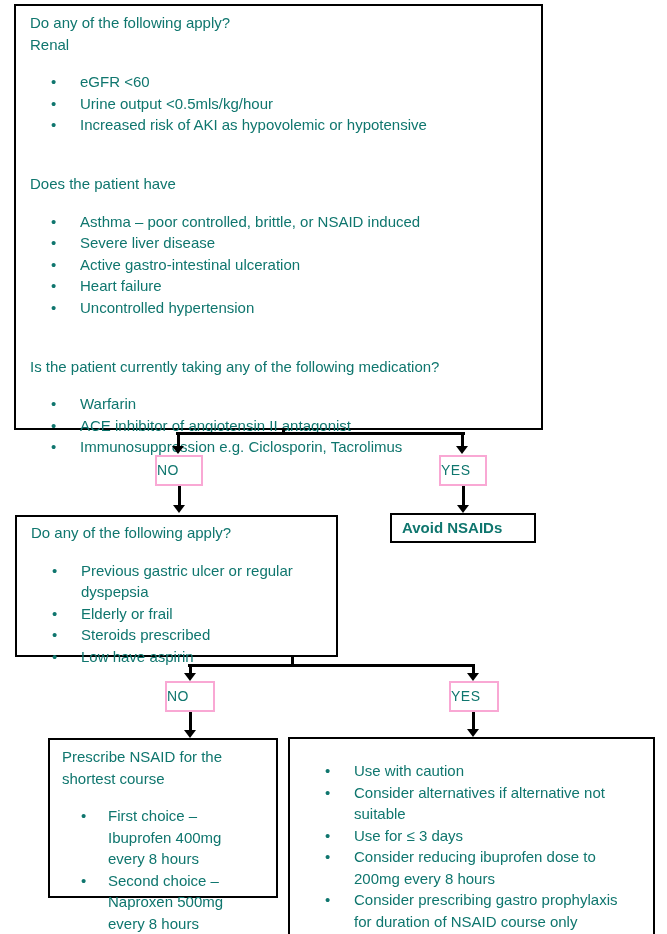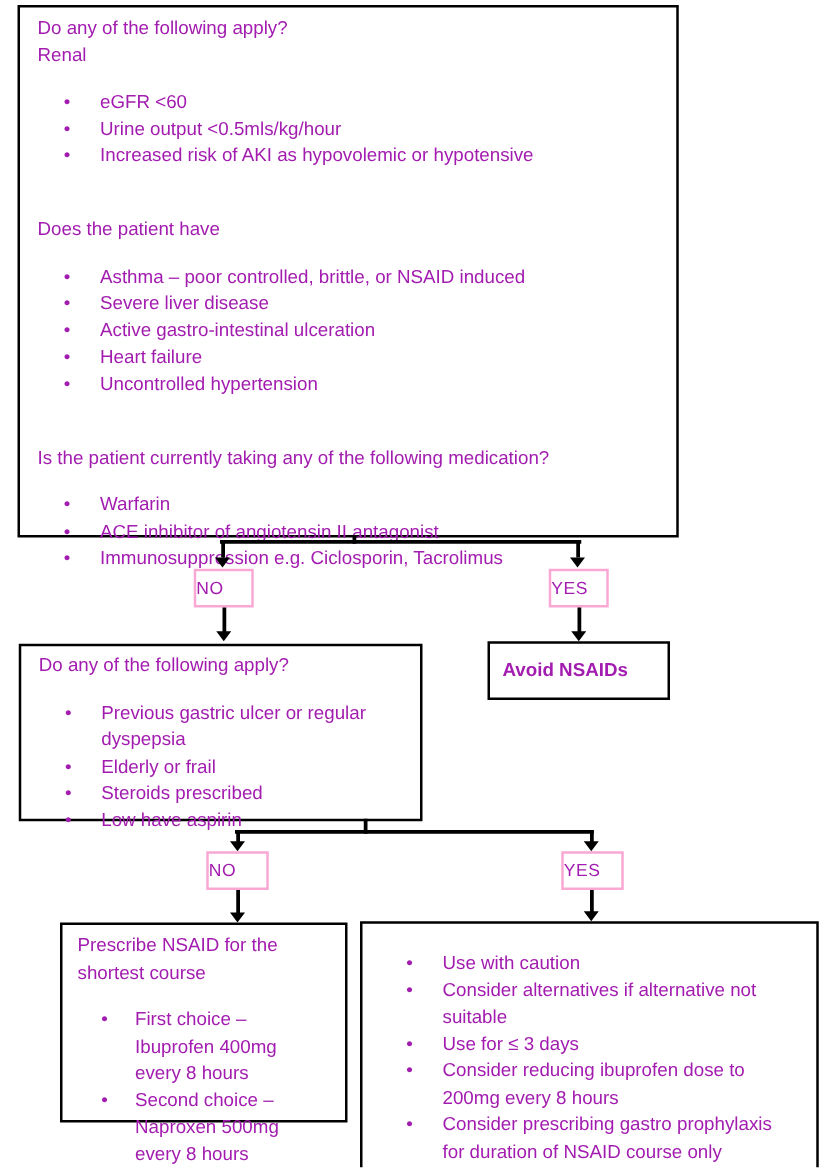--- a/index.html
+++ b/index.html
@@ -1,30 +1,30 @@
 <!DOCTYPE html>
 <html><head>
 <meta charset="utf-8">
 <style>
   html,body{margin:0;padding:0;background:#ffffff;}
   .canvas{
     position:relative;width:667px;height:934px;background:#ffffff;
-    font-family:"Liberation Sans",sans-serif;color:#a21caf;
+    font-family:"Liberation Sans",sans-serif;color:#0f766e;
     font-size:15px;line-height:21.5px;overflow:hidden;
   }
   .box{
     position:absolute;border:2px solid #000;background:#fff;
     box-sizing:border-box;
   }
   .top-box{left:14px;top:4px;width:529px;height:426px;padding:6px 14px;}
   .middle-box{left:15px;top:515px;width:323px;height:142px;padding:5px 14px;}
   .bl-box{left:48px;top:738px;width:230px;height:160px;padding:6px 12px;}
   .br-box{left:288px;top:737px;width:367px;height:209px;padding:5px 14px;}
   .avoid-box{
-    left:390px;top:513px;width:146px;height:47px;
+    left:390px;top:513px;width:146px;height:30px;
     display:flex;align-items:center;padding-left:10px;
     font-weight:bold;
   }
   .label-box{
     position:absolute;border:2px solid #f9a8d4;background:#fff;
     box-sizing:border-box;display:flex;align-items:center;justify-content:flex-start;
     font-size:14px;letter-spacing:0.5px;
   }
   ul{list-style:none;margin:16px;padding:0;}
   li{position:relative;padding-left:34px;}

